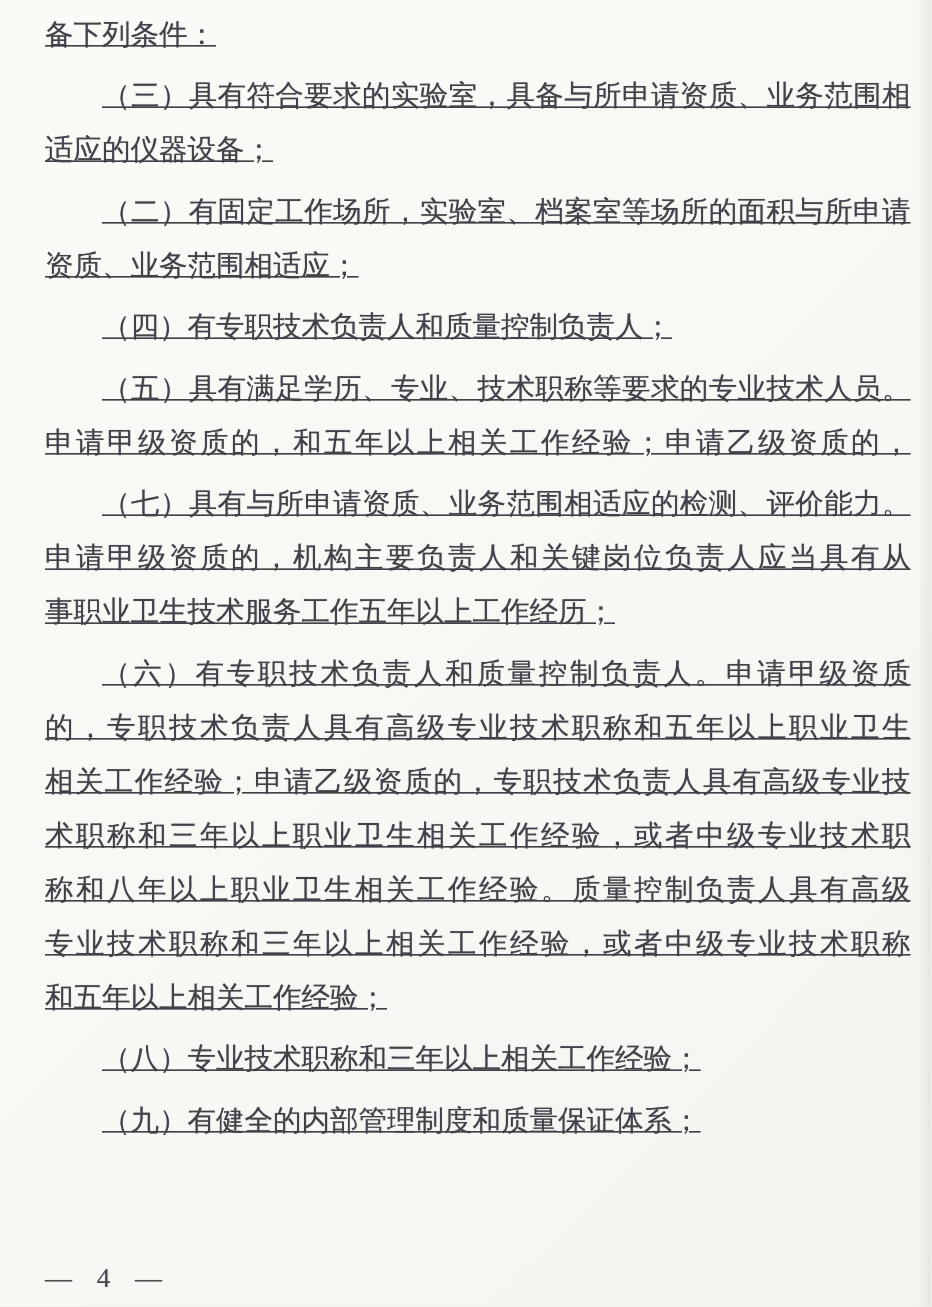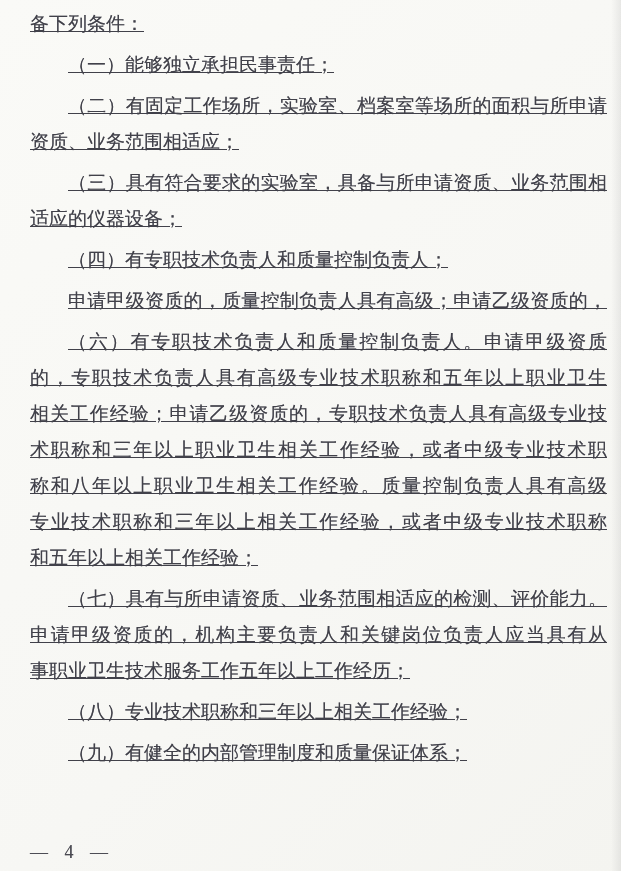--- a/index.html
+++ b/index.html
@@ -72,49 +72,47 @@
 </style>
 </head>
 <body>
 
 <div class="page">
   <div class="content">
       <div class="para no-indent">
         <div class="line last">备下列条件：</div>
       </div>
       <div class="para">
-        <div class="line last">（一）能够独立承担民事责任；</div>
+        <div class="line">（三）具有符合要求的实验室，具备与所申请资质、业务范围相</div>
+        <div class="line last">适应的仪器设备；</div>
       </div>
       <div class="para">
         <div class="line">（二）有固定工作场所，实验室、档案室等场所的面积与所申请</div>
         <div class="line last">资质、业务范围相适应；</div>
       </div>
       <div class="para">
-        <div class="line">（三）具有符合要求的实验室，具备与所申请资质、业务范围相</div>
-        <div class="line last">适应的仪器设备；</div>
-      </div>
-      <div class="para">
         <div class="line last">（四）有专职技术负责人和质量控制负责人；</div>
       </div>
       <div class="para">
-        <div class="line">申请甲级资质的，质量控制负责人具有高级；申请乙级资质的，</div>
+        <div class="line">（五）具有满足学历、专业、技术职称等要求的专业技术人员。</div>
+        <div class="line">申请甲级资质的，和五年以上相关工作经验；申请乙级资质的，</div>
+      </div>
+      <div class="para">
+        <div class="line">（七）具有与所申请资质、业务范围相适应的检测、评价能力。</div>
+        <div class="line">申请甲级资质的，机构主要负责人和关键岗位负责人应当具有从</div>
+        <div class="line last">事职业卫生技术服务工作五年以上工作经历；</div>
       </div>
       <div class="para">
         <div class="line">（六）有专职技术负责人和质量控制负责人。申请甲级资质</div>
         <div class="line">的，专职技术负责人具有高级专业技术职称和五年以上职业卫生</div>
         <div class="line">相关工作经验；申请乙级资质的，专职技术负责人具有高级专业技</div>
         <div class="line">术职称和三年以上职业卫生相关工作经验，或者中级专业技术职</div>
         <div class="line">称和八年以上职业卫生相关工作经验。质量控制负责人具有高级</div>
         <div class="line">专业技术职称和三年以上相关工作经验，或者中级专业技术职称</div>
         <div class="line last">和五年以上相关工作经验；</div>
-      </div>
-      <div class="para">
-        <div class="line">（七）具有与所申请资质、业务范围相适应的检测、评价能力。</div>
-        <div class="line">申请甲级资质的，机构主要负责人和关键岗位负责人应当具有从</div>
-        <div class="line last">事职业卫生技术服务工作五年以上工作经历；</div>
       </div>
       <div class="para">
         <div class="line last">（八）专业技术职称和三年以上相关工作经验；</div>
       </div>
       <div class="para">
         <div class="line last">（九）有健全的内部管理制度和质量保证体系；</div>
       </div>
     </div>
   <div class="footer">— 4 —</div>
 </div>

